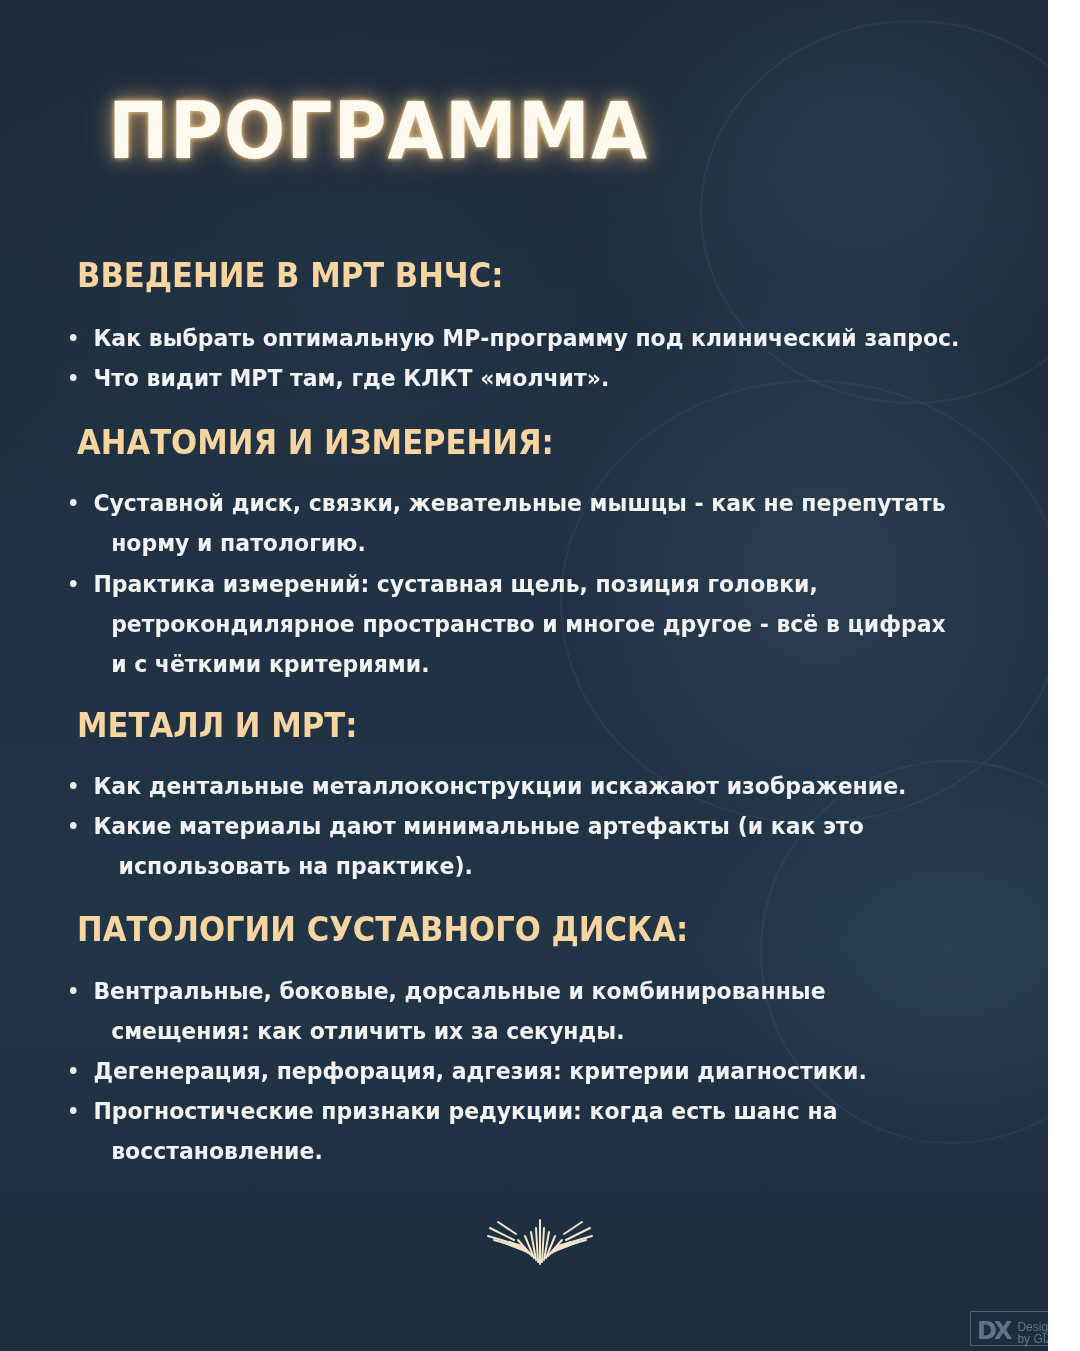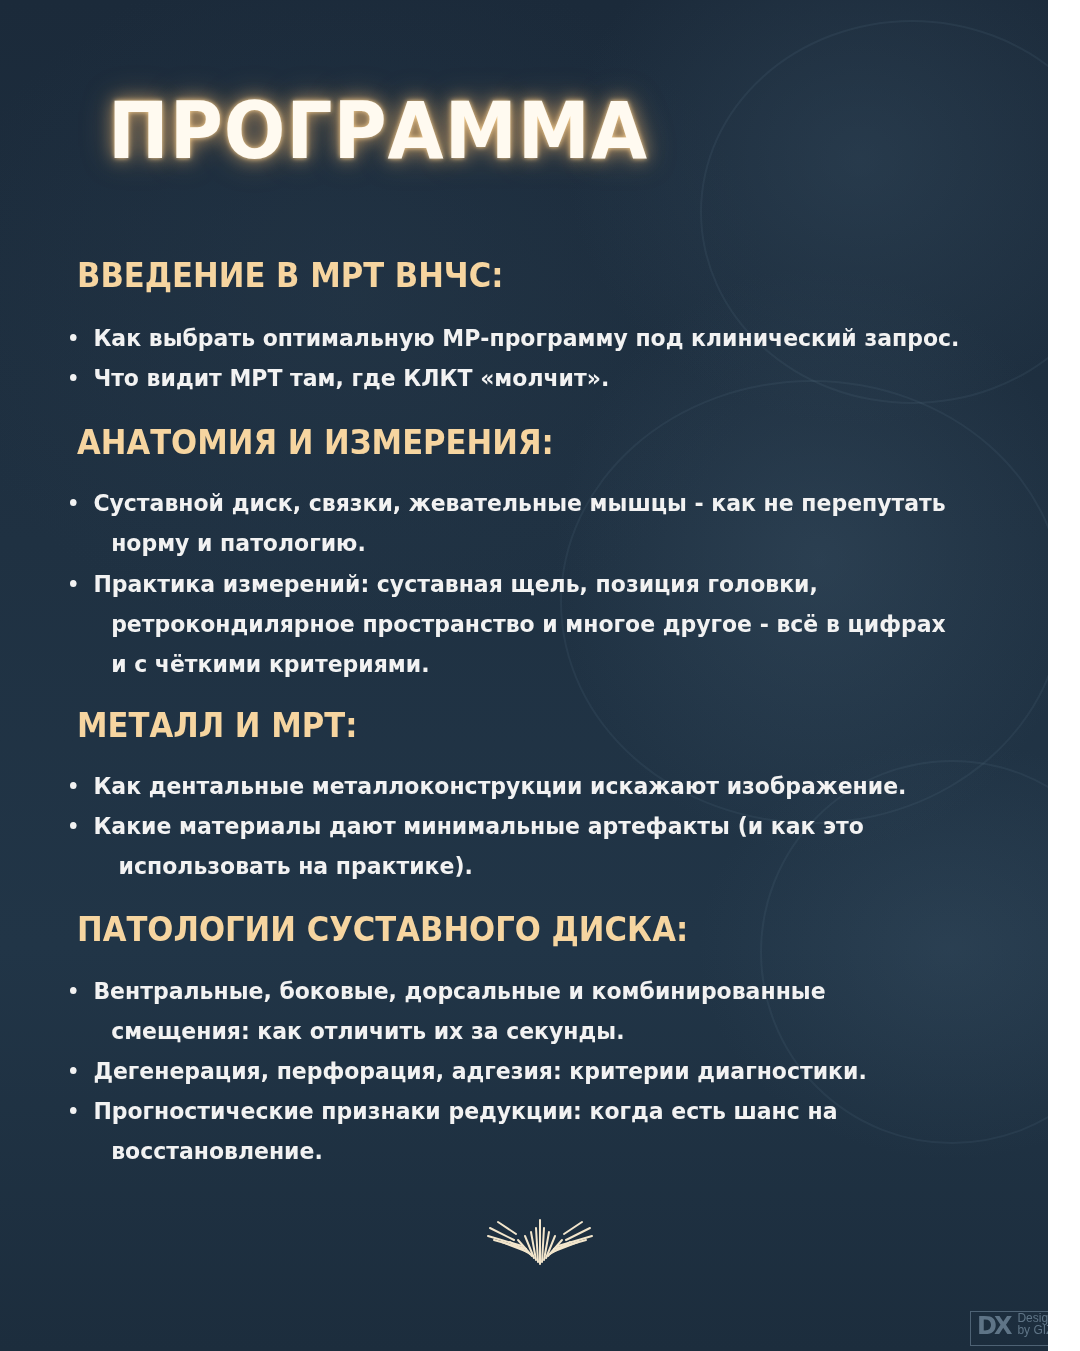--- a/index.html
+++ b/index.html
@@ -49,21 +49,21 @@
   .bullet::before {
     content: ""; display: inline-block; width: 7px; height: 7px; border-radius: 50%;
     background: #f2f2f2; vertical-align: middle; margin-bottom: 4px;
   }
   .cont { display: block; padding-left: 44px; }
   .emblem { position: absolute; left: 484px; top: 1218px; width: 112px; height: 50px; }
   .watermark {
     position: absolute; left: 970px; top: 1311px; width: 104px; height: 33px;
     border: 1px solid rgba(140,165,185,0.45);
     color: rgba(150,175,195,0.55);
-    display: flex; align-items: flex-start;
+    display: flex; align-items: flex-end;
   }
   .wm-logo { font-size: 24px; font-weight: 700; margin-left: 6px; letter-spacing: -3px; font-family: "DejaVu Sans", sans-serif; }
   .wm-text { font-size: 12px; line-height: 12px; margin-left: 8px; font-family: Liberation Sans, sans-serif; }
 </style>
 </head>
 <body>
 
 <div class="page">
   <div class="bg-ring" style="left:700px; top:20px; width:420px; height:380px;"></div>
   <div class="bg-ring" style="left:560px; top:380px; width:500px; height:440px;"></div>

